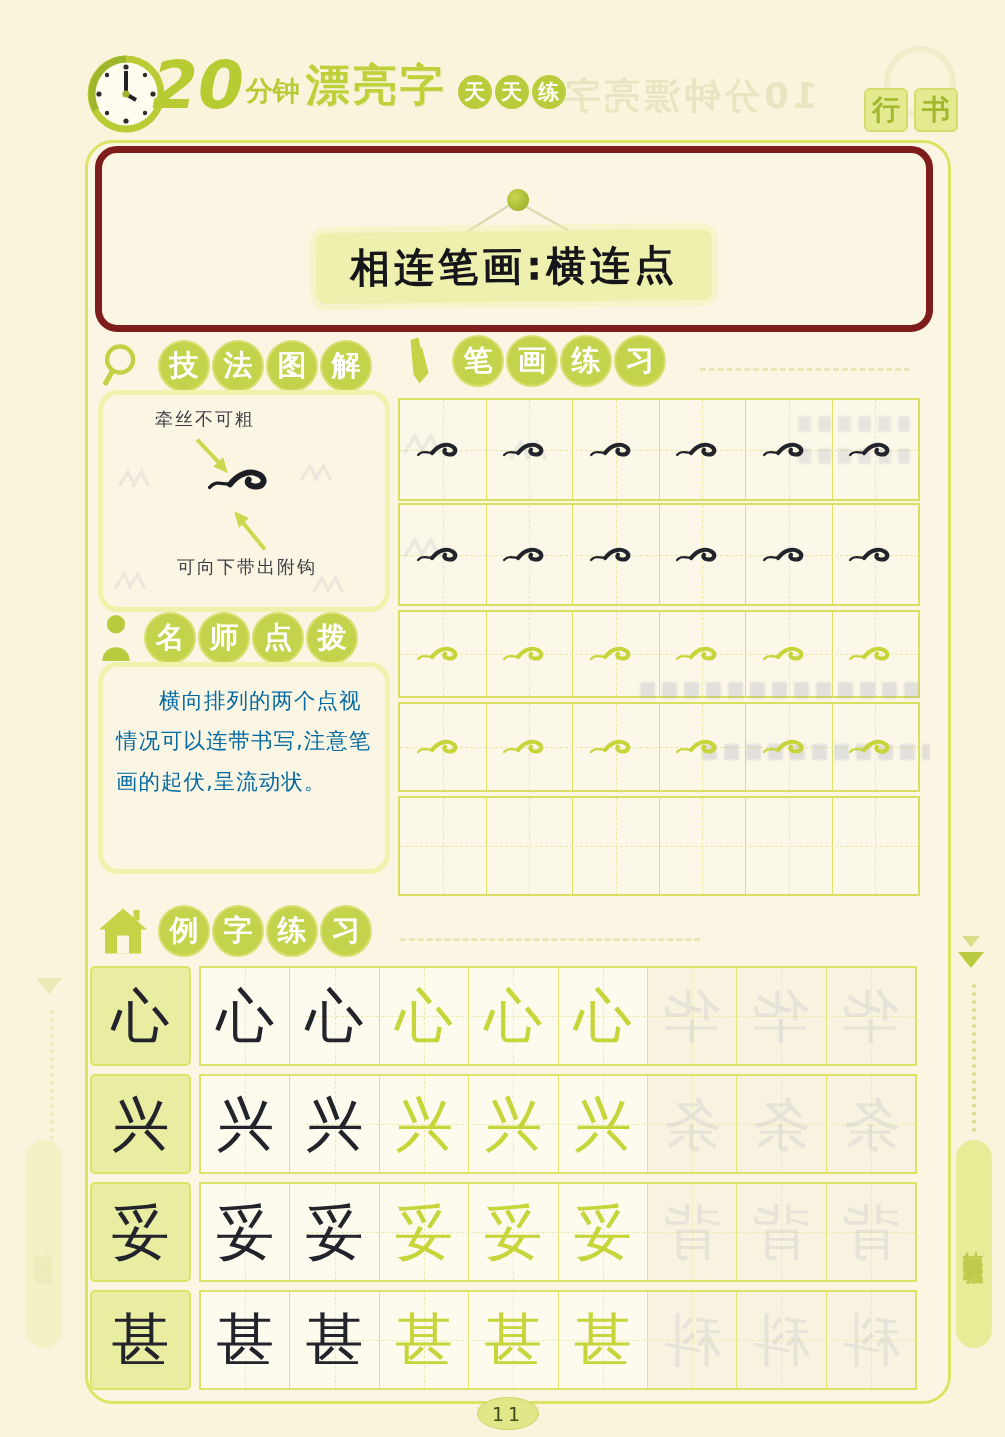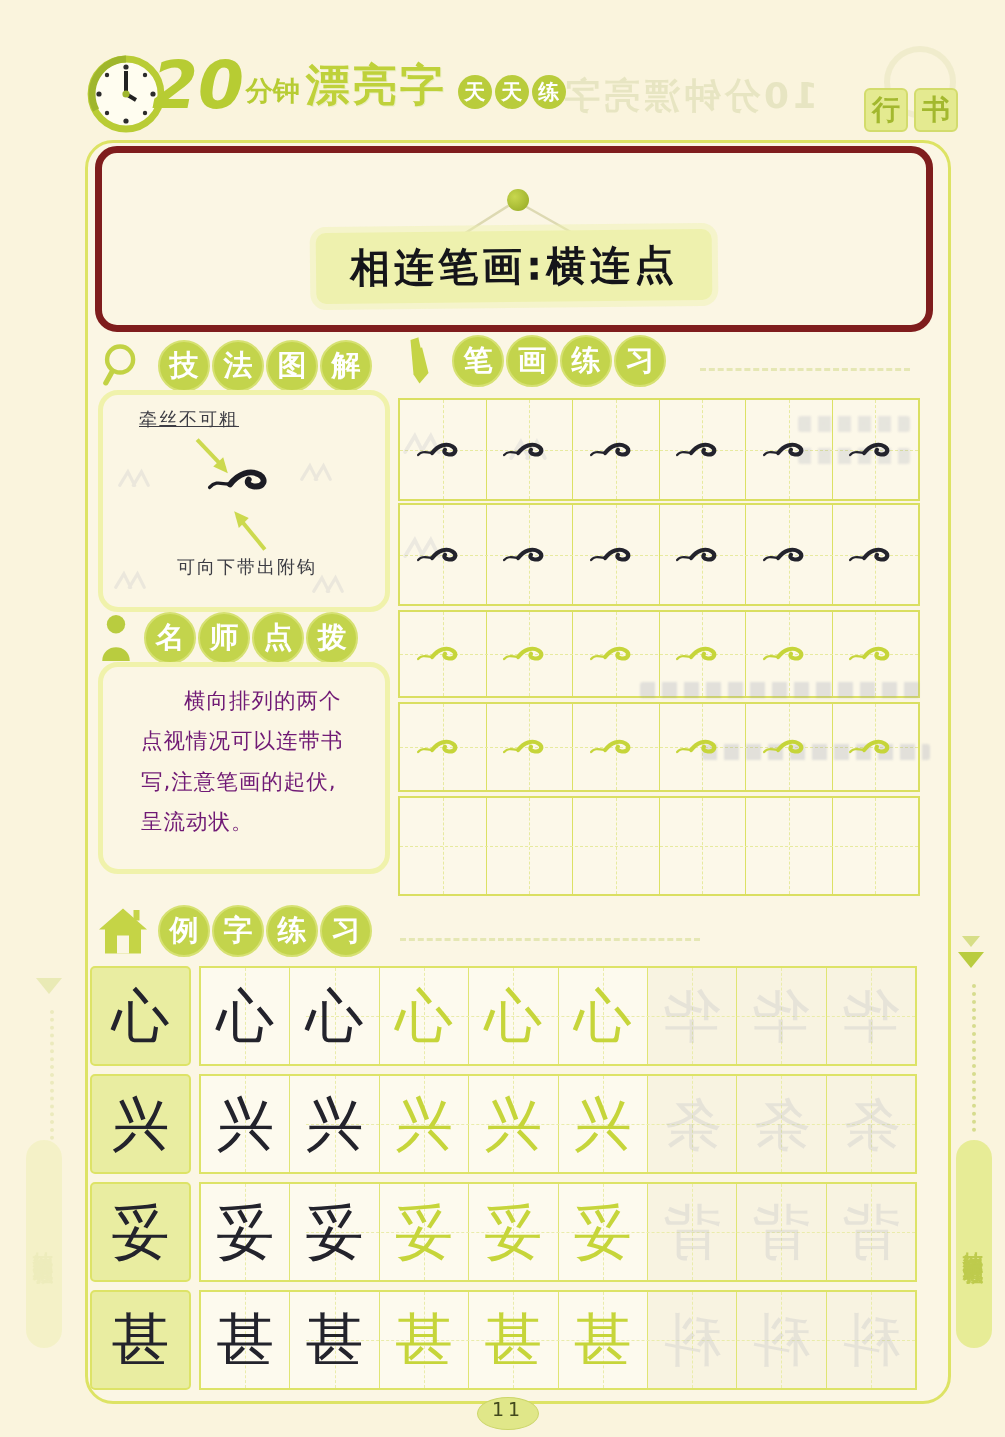--- a/index.html
+++ b/index.html
@@ -48,21 +48,21 @@
   .hc{width:48px;height:48px;border-radius:50%;background:#c3d44c;border:2px solid #d6e172;color:#fff;
       font-size:29px;font-weight:bold;display:flex;align-items:center;justify-content:center;margin-left:2px;}
   .trail{position:absolute;border-top:3px dashed rgba(212,218,140,.55);}
 
   
   .pale-box{position:absolute;border:5px solid #f0f2ab;border-radius:20px;}
   .tech-box{left:98px;top:390px;width:282px;height:212px;}
   .note{position:absolute;color:#3d3d44;font-size:18px;letter-spacing:2px;white-space:nowrap;}
   .stroke-lg{position:absolute;left:102px;top:64px;width:74px;height:42px;color:#1c1c24;}
   .master-box{left:98px;top:662px;width:282px;height:202px;}
-  .tip{margin:14px 38px;color:#701a75;font-size:21.5px;line-height:1.88;text-indent:2em;letter-spacing:1px;}
+  .tip{margin:14px 13px;color:#0369a1;font-size:21.5px;line-height:1.88;text-indent:2em;letter-spacing:1px;}
 
   
   #stroke-grid{position:absolute;left:398px;top:398px;width:518px;height:497px;}
   .p-row{position:absolute;left:0;width:518px;display:flex;border:2px solid #dadf61;background:#fcf8e9;}
   .p-cell{flex:1;position:relative;border-left:1.5px solid #dce164;}
   .p-cell:first-child{border-left:none;}
   .p-cell::before{content:'';position:absolute;left:50%;top:0;bottom:0;border-left:1.5px dashed #e7ea9f;}
   .p-row::after{content:'';position:absolute;left:0;right:0;top:50%;border-top:1.5px dashed #e7ea9f;}
   .stroke-glyph{position:absolute;left:50%;top:50%;width:52px;height:28px;transform:translate(-55%,-50%);z-index:2;}
   .stroke-glyph.dark{color:#23232c;}
@@ -88,21 +88,21 @@
   
   .tab-arrow{position:absolute;width:0;height:0;border-left:13px solid transparent;border-right:13px solid transparent;
              border-top:16px solid #b9cc3f;}
   .tab-arrow.small{border-left-width:9px;border-right-width:9px;border-top-width:11px;opacity:.55;}
   .dotline{position:absolute;border-left:4px dotted #d6dc8e;}
   .tab-pill{position:absolute;left:956px;top:1140px;width:36px;height:208px;background:#e7ec96;border-radius:18px;
             display:flex;align-items:center;justify-content:center;}
   .tab-pill span{writing-mode:vertical-rl;font-size:20px;font-weight:bold;color:#becb4d;letter-spacing:2px;}
   .tab-pill.ghost-pill{left:26px;opacity:.3;}
   .pagenum{position:absolute;left:477px;top:1397px;width:60px;height:31px;border-radius:50%;
-           background:#e0e789;border:1px solid #ccd66a;display:flex;align-items:flex-start;justify-content:center;
+           background:#e0e789;border:1px solid #ccd66a;display:flex;align-items:center;justify-content:center;
            font-size:19px;letter-spacing:4px;color:#42491d;}
   .sitetext{position:absolute;right:14px;top:1386px;font-family:"Liberation Serif","DejaVu Serif",serif;
             font-size:31px;font-weight:bold;color:#d2190f;letter-spacing:2px;white-space:nowrap;}
 </style>
 </head>
 <body>
 
 <svg width="0" height="0" style="position:absolute">
   <defs>
     <g id="lianDianStroke" fill="none" stroke="currentColor" stroke-linecap="round">
@@ -186,21 +186,21 @@
       </svg>
     <svg class="zz" style="left:196px;top:64px;width:34px;" viewBox="0 0 25 18">
         <use href="#zigzag"></use>
       </svg>
     <svg class="zz" style="left:10px;top:172px;width:34px;" viewBox="0 0 25 18">
         <use href="#zigzag"></use>
       </svg>
     <svg class="zz" style="left:208px;top:176px;width:34px;" viewBox="0 0 25 18">
         <use href="#zigzag"></use>
       </svg>
-    <div class="note" style="left:36px;top:12px;text-decoration:underline;">牵丝不可粗</div>
+    <div class="note" style="left:52px;top:12px;">牵丝不可粗</div>
     <svg style="position:absolute;left:88px;top:40px;width:46px;height:46px;" viewBox="0 0 30 30">
       <line x1="4" y1="3" x2="22" y2="22" stroke="#ccd94e" stroke-width="2.6"></line>
       <polygon points="24,25 14.5,20.5 21,14.5" fill="#ccd94e"></polygon>
     </svg>
     <svg class="stroke-lg" viewBox="0 0 40 22">
         <use href="#lianDianStroke" stroke-width="1.4"></use>
       </svg>
     <svg style="position:absolute;left:122px;top:108px;width:46px;height:50px;" viewBox="0 0 30 32">
       <line x1="26" y1="30" x2="8" y2="8" stroke="#ccd94e" stroke-width="2.6"></line>
       <polygon points="6,5 15.5,9.5 9,16" fill="#ccd94e"></polygon>

